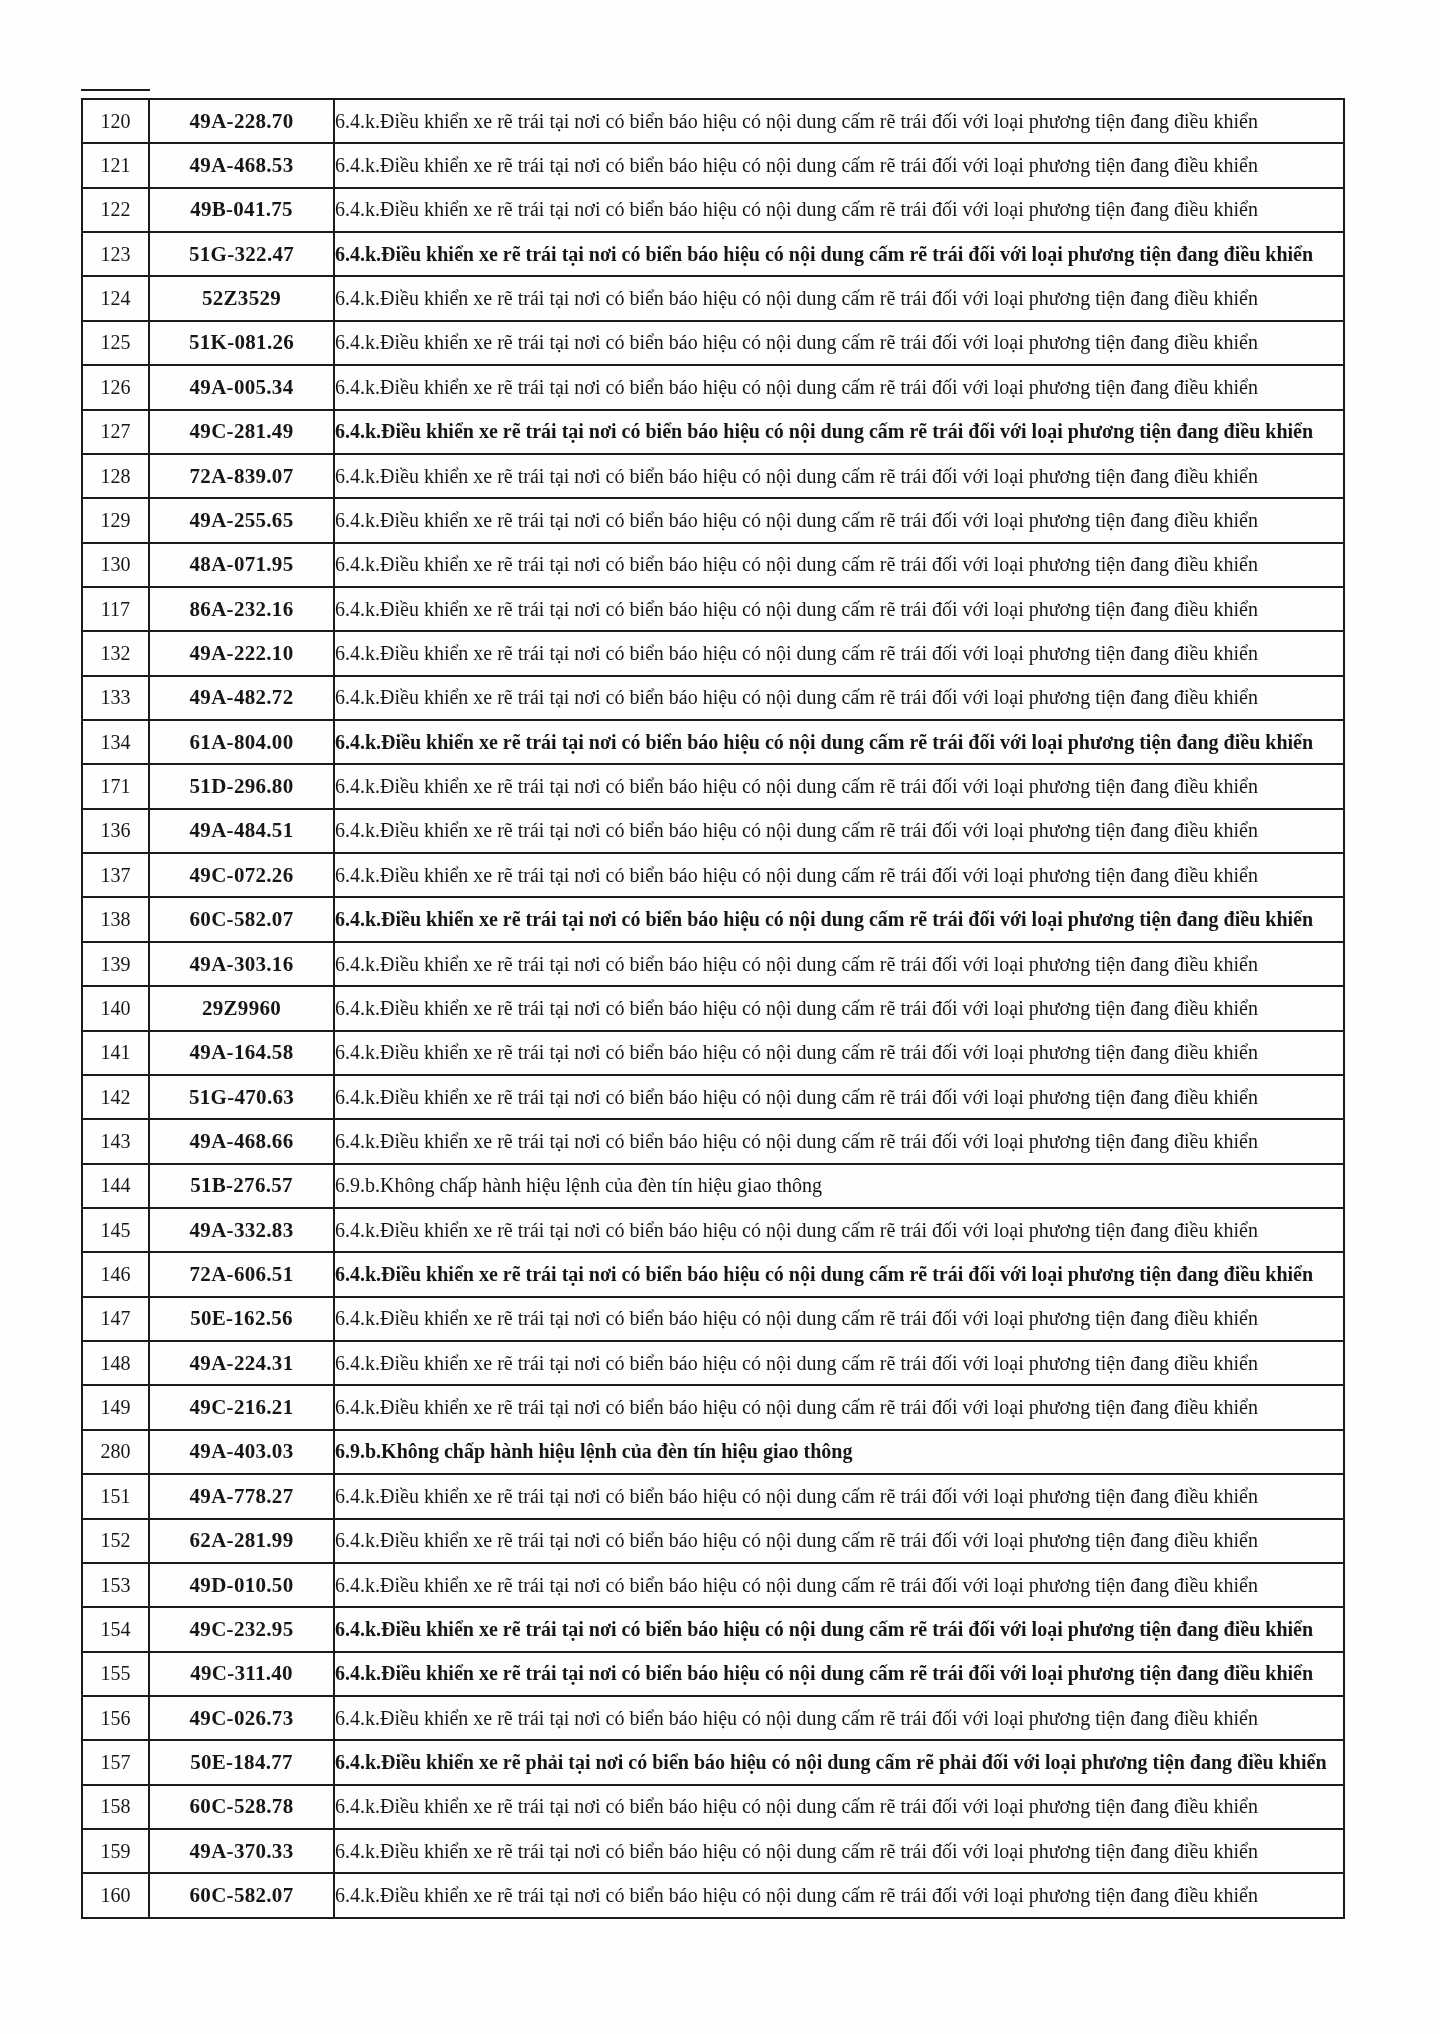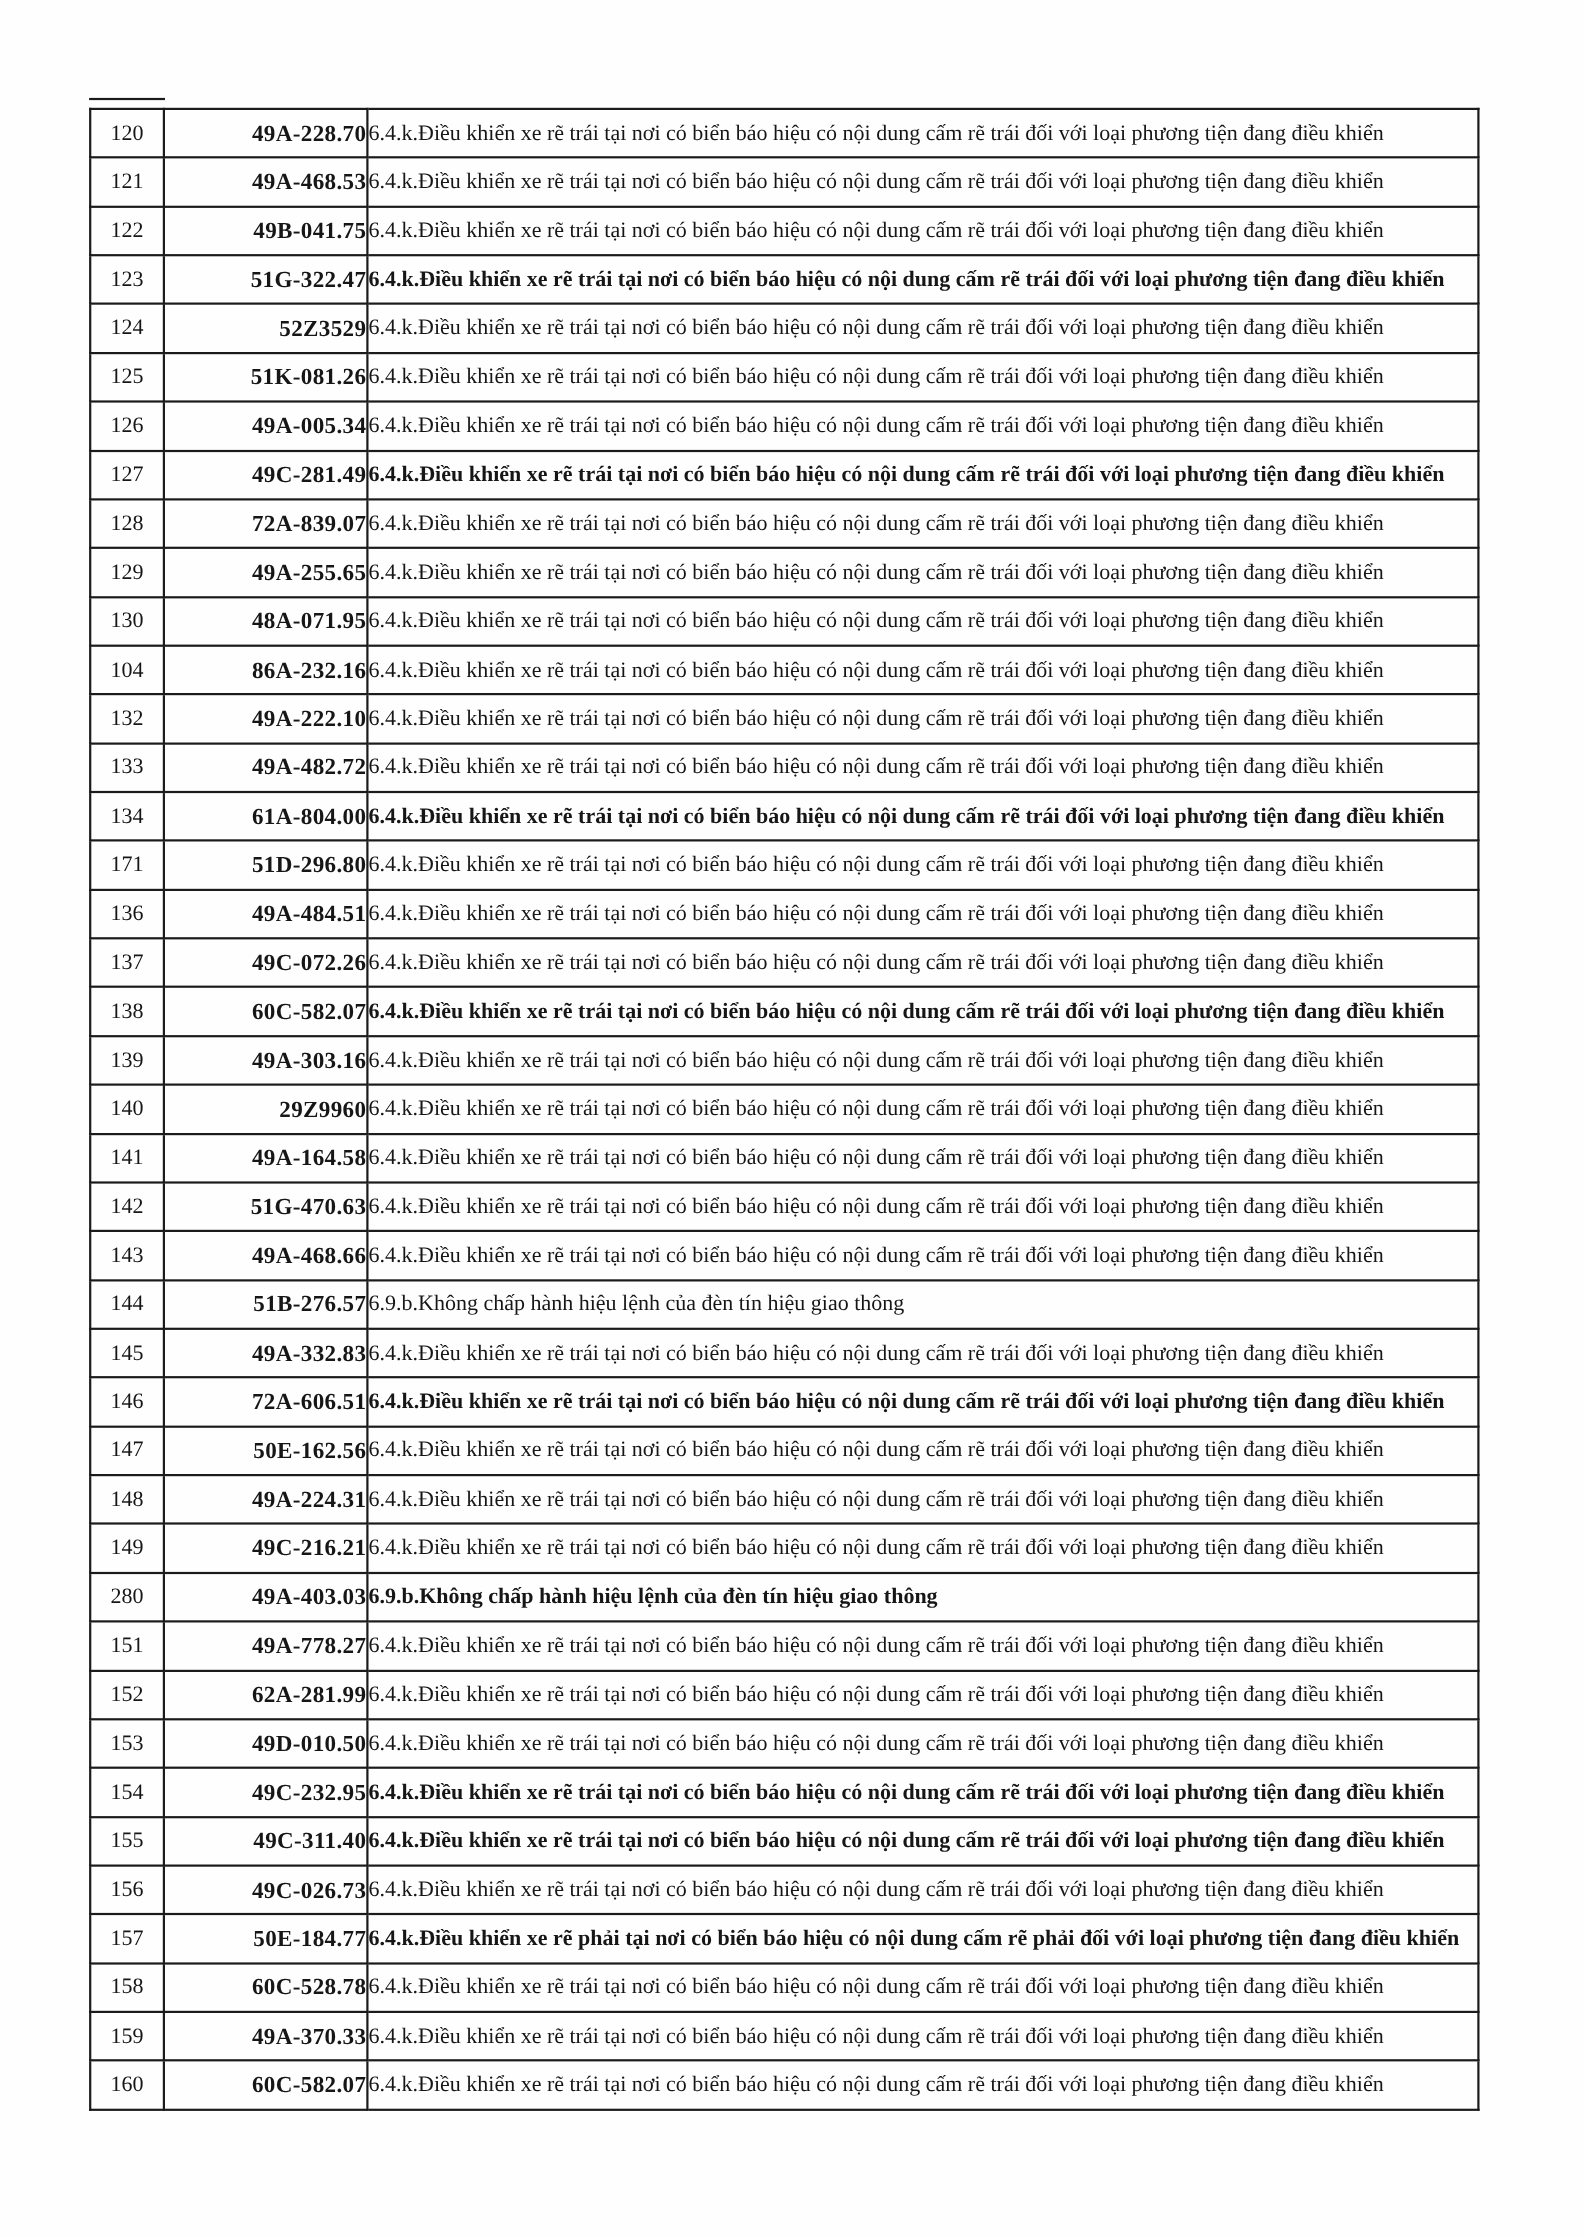--- a/index.html
+++ b/index.html
@@ -40,21 +40,21 @@
     overflow: hidden;
   }
   table.vtable tr {
     height: 44.37px;
   }
   td.no-cell {
     text-align: center;
     font-size: 20px;
   }
   td.plate-cell {
-    text-align: right;
+    text-align: center;
     font-weight: 700;
     font-size: 21px;
     letter-spacing: 0.3px;
   }
   td.text-cell {
     font-size: 20px;
     padding-left: 3px;
     white-space: nowrap;
     text-align: left;
     margin-top: 20px;
@@ -124,21 +124,21 @@
           <td class="no-cell">129</td>
           <td class="plate-cell">49A-255.65</td>
           <td class="text-cell">6.4.k.Điều khiển xe rẽ trái tại nơi có biển báo hiệu có nội dung cấm rẽ trái đối với loại phương tiện đang điều khiển</td>
         </tr>
         <tr>
           <td class="no-cell">130</td>
           <td class="plate-cell">48A-071.95</td>
           <td class="text-cell">6.4.k.Điều khiển xe rẽ trái tại nơi có biển báo hiệu có nội dung cấm rẽ trái đối với loại phương tiện đang điều khiển</td>
         </tr>
         <tr>
-          <td class="no-cell">104</td>
+          <td class="no-cell">117</td>
           <td class="plate-cell">86A-232.16</td>
           <td class="text-cell">6.4.k.Điều khiển xe rẽ trái tại nơi có biển báo hiệu có nội dung cấm rẽ trái đối với loại phương tiện đang điều khiển</td>
         </tr>
         <tr>
           <td class="no-cell">132</td>
           <td class="plate-cell">49A-222.10</td>
           <td class="text-cell">6.4.k.Điều khiển xe rẽ trái tại nơi có biển báo hiệu có nội dung cấm rẽ trái đối với loại phương tiện đang điều khiển</td>
         </tr>
         <tr>
           <td class="no-cell">133</td>

